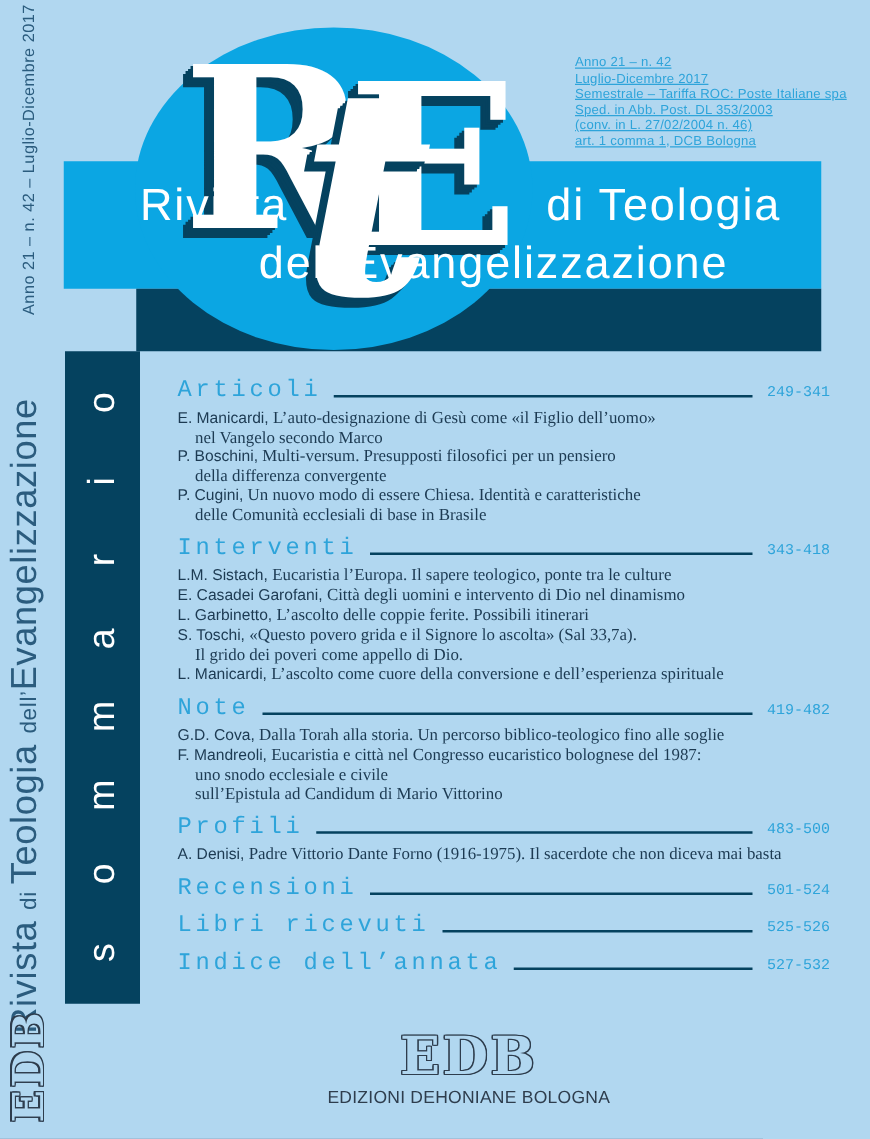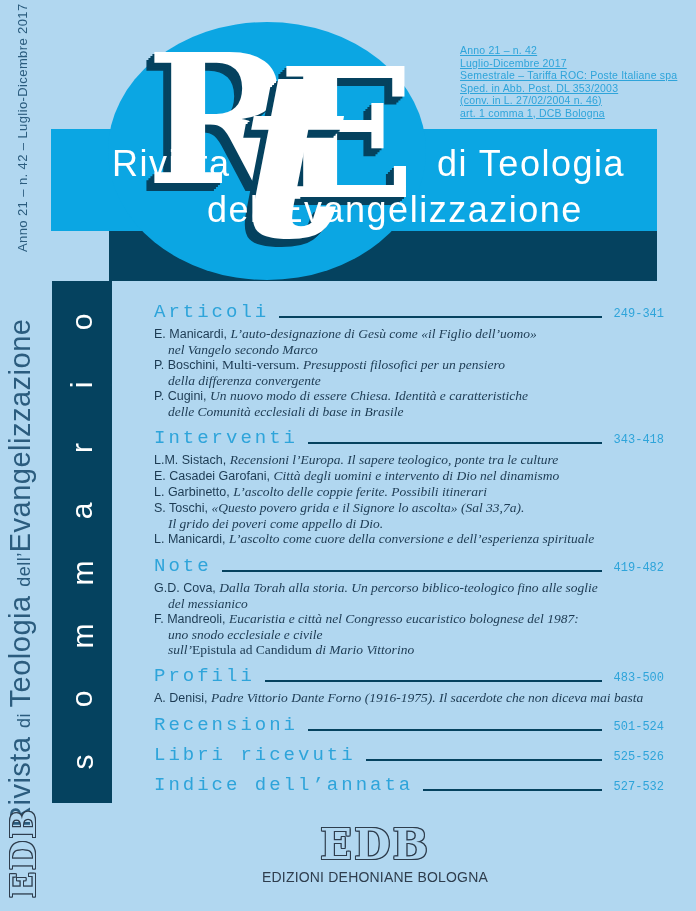--- a/index.html
+++ b/index.html
@@ -53,34 +53,34 @@
   
   .edb-logo{
     font-family:"DejaVu Serif",serif;font-weight:bold;letter-spacing:2px;line-height:1;
     color:var(--bg);
     text-shadow:1px 0 0 var(--darkink),-1px 0 0 var(--darkink),0 1px 0 var(--darkink),0 -1px 0 var(--darkink),
                 1px 1px 0 var(--darkink),-1px -1px 0 var(--darkink),1px -1px 0 var(--darkink),-1px 1px 0 var(--darkink);
   }
   .edb-side{left:6px;top:898px;font-size:34px;}
   
   .toc{position:absolute;left:142px;top:281px;width:522px;padding-top:20px;}
-  .section{margin-top:8px;margin-left:12px;}
+  .section{margin-top:8px;}
   .section:first-child{margin-top:0;}
   .heading-row{display:flex;align-items:baseline;}
   .heading{
     font-family:"Liberation Mono","DejaVu Sans Mono",monospace;
     font-size:19px;letter-spacing:3px;color:var(--txtblue);line-height:22px;white-space:nowrap;
   }
   .rule{flex:1;border-bottom:2px solid var(--navy);margin:0 12px 5px 10px;align-self:flex-end;}
   .pages{font-size:12px;color:var(--txtblue);white-space:nowrap;font-family:Liberation Mono, monospace;}
   .entries{margin-top:3px;margin-bottom:2px;color:var(--ink);}
   .line{line-height:15px;font-size:13.5px;font-family:"Liberation Serif",serif;white-space:nowrap;}
   .line.cont{padding-left:14px;}
   .seg-a{font-family:"Liberation Sans",sans-serif;font-size:12.5px;}
-  .seg-i{font-style:italic;}
+  .seg-i{}
   
   .footer{position:absolute;left:240px;top:824px;width:270px;text-align:center;}
   .footer .edb-logo{font-size:42px;display:inline-block;}
   .publisher{margin-top:3px;font-size:14px;letter-spacing:0.2px;color:var(--darkink);}
 </style>
 </head>
 <body>
 
 <div class="page">
 
@@ -144,21 +144,21 @@
         </div>
       </div>
       <div class="section">
         <div class="heading-row">
           <span class="heading">Interventi</span>
           <span class="rule"></span>
           <span class="pages">343-418</span>
         </div>
         <div class="entries">
           <div class="entry">
-            <div class="line"><span class="seg-a">L.M. Sistach, </span><span class="seg-i">Recensioni l’Europa. Il sapere teologico, ponte tra le culture</span></div>
+            <div class="line"><span class="seg-a">L.M. Sistach, </span><span class="seg-i">Eucaristia l’Europa. Il sapere teologico, ponte tra le culture</span></div>
           </div>
           <div class="entry">
             <div class="line"><span class="seg-a">E. Casadei Garofani, </span><span class="seg-i">Città degli uomini e intervento di Dio nel dinamismo</span></div>
           </div>
           <div class="entry">
             <div class="line"><span class="seg-a">L. Garbinetto, </span><span class="seg-i">L’ascolto delle coppie ferite. Possibili itinerari</span></div>
           </div>
           <div class="entry">
             <div class="line"><span class="seg-a">S. Toschi, </span><span class="seg-i">«Questo povero grida e il Signore lo ascolta» (Sal 33,7a).</span></div>
             <div class="line cont"><span class="seg-i">Il grido dei poveri come appello di Dio.</span></div>
@@ -170,21 +170,20 @@
       </div>
       <div class="section">
         <div class="heading-row">
           <span class="heading">Note</span>
           <span class="rule"></span>
           <span class="pages">419-482</span>
         </div>
         <div class="entries">
           <div class="entry">
             <div class="line"><span class="seg-a">G.D. Cova, </span><span class="seg-i">Dalla Torah alla storia. Un percorso biblico-teologico fino alle soglie</span></div>
-            <div class="line cont"><span class="seg-i">del messianico</span></div>
           </div>
           <div class="entry">
             <div class="line"><span class="seg-a">F. Mandreoli, </span><span class="seg-i">Eucaristia e città nel Congresso eucaristico bolognese del 1987:</span></div>
             <div class="line cont"><span class="seg-i">uno snodo ecclesiale e civile</span></div>
           </div>
           <div class="entry">
             <div class="line cont"><span class="seg-i">sull’</span><span class="seg-r">Epistula ad Candidum</span><span class="seg-i"> di Mario Vittorino</span></div>
           </div>
         </div>
       </div>

